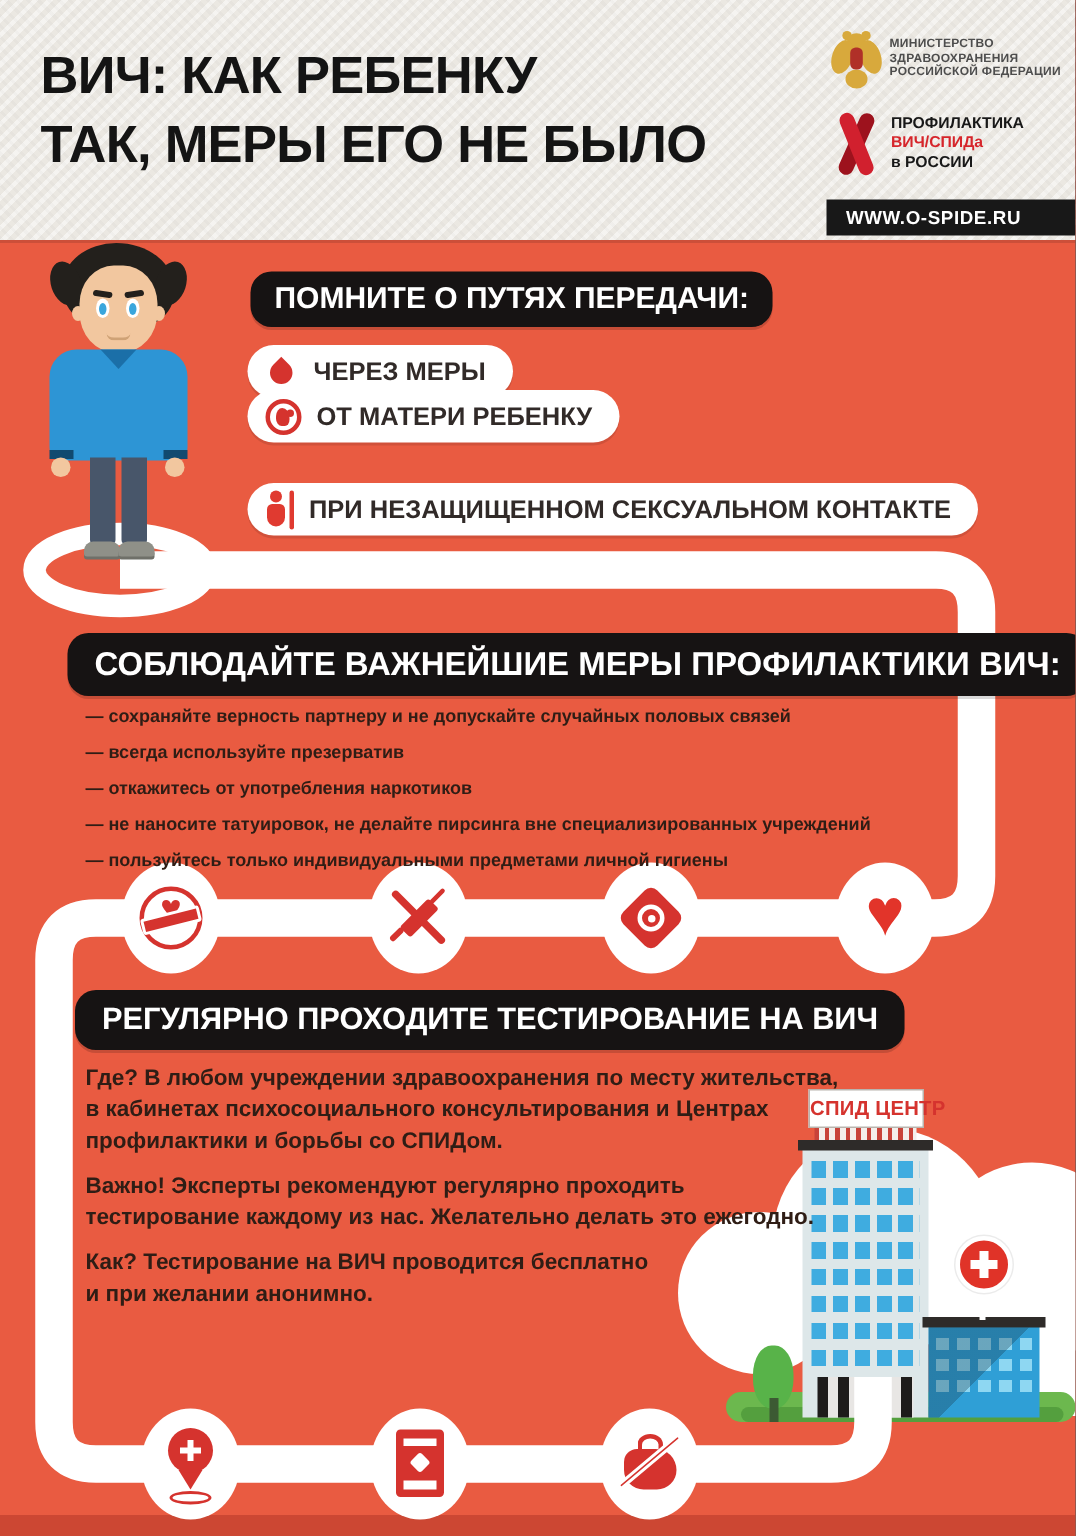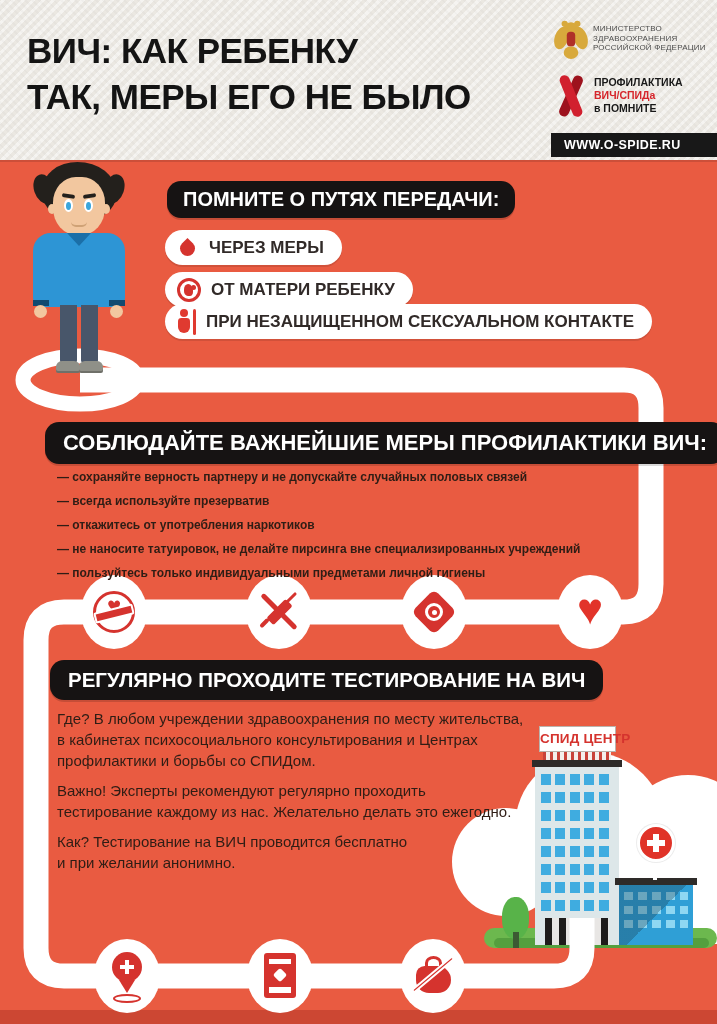--- a/index.html
+++ b/index.html
@@ -13,21 +13,21 @@
     position:absolute; left:0; top:0; width:717px; height:160px;
     background-color:#ebe8e2;
     background-image:
       repeating-linear-gradient(45deg, rgba(0,0,0,.02) 0 2px, transparent 2px 5px),
       repeating-linear-gradient(-45deg, rgba(255,255,255,.5) 0 3px, transparent 3px 7px);
     box-shadow: 0 2px 0 rgba(0,0,0,.12);
   }
   .title { position:absolute; left:27px; top:28px; font-size:35px; line-height:46px;
     font-weight:bold; color:#141414; letter-spacing:-0.5px; white-space:nowrap; }
   .ministry { position:absolute; left:553px; top:18px; width:164px; }
-  .ministry-text { position:absolute; left:40px; top:6px; font-size:8px; font-weight:normal;
+  .ministry-text { position:absolute; left:40px; top:6px; font-size:8px; font-weight:bold;
     color:#4d4d4d; line-height:9.5px; letter-spacing:.2px; white-space:nowrap; }
   .prevent { position:absolute; left:550px; top:72px; width:167px; height:52px; }
   .ribbon { position:absolute; left:2px; top:0; width:38px; height:48px; }
   .ribbon::before, .ribbon::after { content:''; position:absolute; width:10px; height:44px;
     border-radius:6px; top:2px; left:14px; }
   .ribbon::before { background:#9d121d; transform:rotate(24deg); }
   .ribbon::after  { background:#d1202e; transform:rotate(-22deg); }
   .prevent-text { position:absolute; left:44px; top:4px; font-size:10.5px; font-weight:bold;
     line-height:13px; color:#181818; white-space:nowrap; }
   .prevent-text .red { color:#d6252b; }
@@ -41,21 +41,21 @@
   .hpill { position:absolute; background:#161313; color:#fff; font-weight:bold;
     border-radius:14px; white-space:nowrap; box-shadow:0 2px 0 rgba(0,0,0,.15); }
   .hpill1 { left:167px; top:21px; font-size:20px; padding:7px 16px; }
   .hpill2 { left:45px;  top:262px; font-size:22px; padding:8px 18px; }
   .hpill3 { left:50px;  top:500px; font-size:20.5px; padding:8px 18px; }
   
   .wpill { position:absolute; left:165px; height:35px; background:#fff; border-radius:18px;
     display:flex; align-items:center; gap:10px; padding:0 18px 0 12px;
     font-size:17px; font-weight:bold; color:#312a28; white-space:nowrap;
     box-shadow:0 2px 0 rgba(0,0,0,.10); }
-  .wp1 { top:70px; } .wp2 { top:112px; } .wp3 { top:144px;align-items:center; }
+  .wp1 { top:70px; } .wp2 { top:100px; } .wp3 { top:162px;align-items:center; }
   .pill-icon { display:inline-block; position:relative; flex:0 0 auto; }
   .ic-drop { width:15px; height:15px; background:#d5332e; border-radius:0 50% 50% 50%;
     transform:rotate(45deg); margin:2px 4px 0 3px; }
   .ic-mother { width:24px; height:24px; border:3px solid #d5332e; border-radius:50%; }
   .ic-mother::before { content:''; position:absolute; left:4px; top:3px; width:9px; height:12px;
     background:#d5332e; border-radius:60% 70% 45% 55%; }
   .ic-mother::after { content:''; position:absolute; right:2px; top:4px; width:5px; height:5px;
     background:#d5332e; border-radius:50%; }
   .ic-person { width:19px; height:26px; }
   .ic-person::before { content:''; position:absolute; left:3px; top:0; width:8px; height:8px;
@@ -63,21 +63,21 @@
   .ic-person::after { content:''; position:absolute; left:1px; top:9px; width:12px; height:15px;
     background:#e03a30; border-radius:4px 4px 7px 7px; }
   .ic-person .pbar { position:absolute; right:0; top:0; width:3px; height:26px;
     background:#e03a30; border-radius:2px; }
   
   .measures { position:absolute; left:57px; top:305px; width:620px; font-size:12px;
     font-weight:bold; color:#2f1d15; line-height:24px; }
   .measures div { white-space:nowrap; }
   
   .testing-text { position:absolute; left:57px; top:548px; width:480px; font-size:15px;
-    font-weight:normal; color:#2f1d15; line-height:21px; }
+    font-weight:bold; color:#2f1d15; line-height:21px; }
   .testing-text .para { margin-bottom:9px; }
   .testing-text .ln { white-space:nowrap; }
   
   .route { position:absolute; left:0; top:0; width:717px; height:864px; pointer-events:none; }
   
   .man { position:absolute; left:14px; top:2px; width:130px; height:212px; }
   .man .hair { position:absolute; left:28px; top:0; width:74px; height:58px; background:#23201c;
     border-radius:48% 52% 42% 46%; }
   .man .hair::before { content:''; position:absolute; left:-8px; top:12px; width:20px; height:30px;
     background:#23201c; border-radius:50%; transform:rotate(-18deg); }
@@ -219,21 +219,21 @@
         <div>МИНИСТЕРСТВО</div>
         <div>ЗДРАВООХРАНЕНИЯ</div>
         <div>РОССИЙСКОЙ ФЕДЕРАЦИИ</div>
       </div>
     </div>
     <div class="prevent">
       <div class="ribbon"></div>
       <div class="prevent-text">
         <div>ПРОФИЛАКТИКА</div>
         <div class="red">ВИЧ/СПИДа</div>
-        <div>в ПОМНИТЕ</div>
+        <div>в РОССИИ</div>
       </div>
     </div>
     <div class="wwwbar">WWW.O-SPIDE.RU</div>
   </div>
 
   <div class="poster">
 
     <div class="bottom-strip"></div>
 
     <div class="scene">

